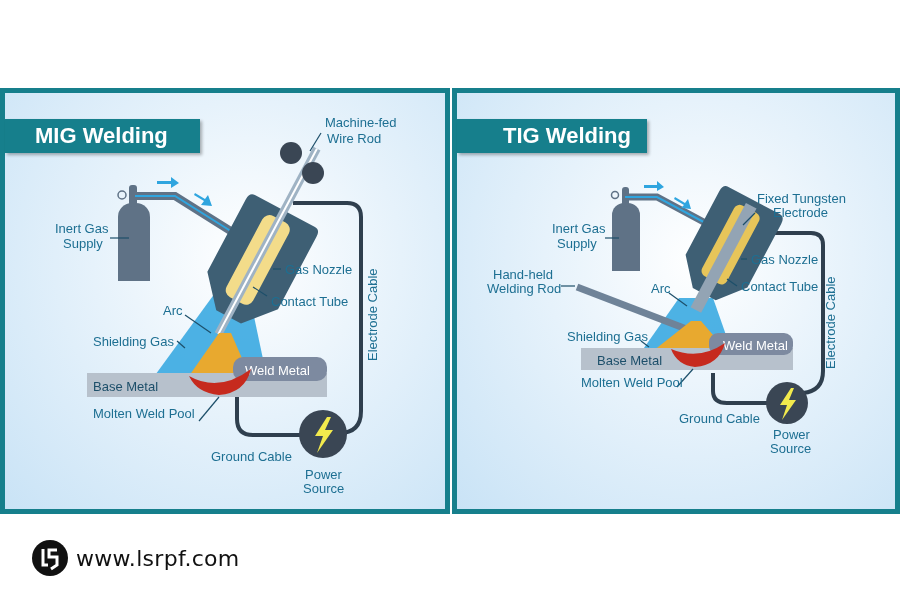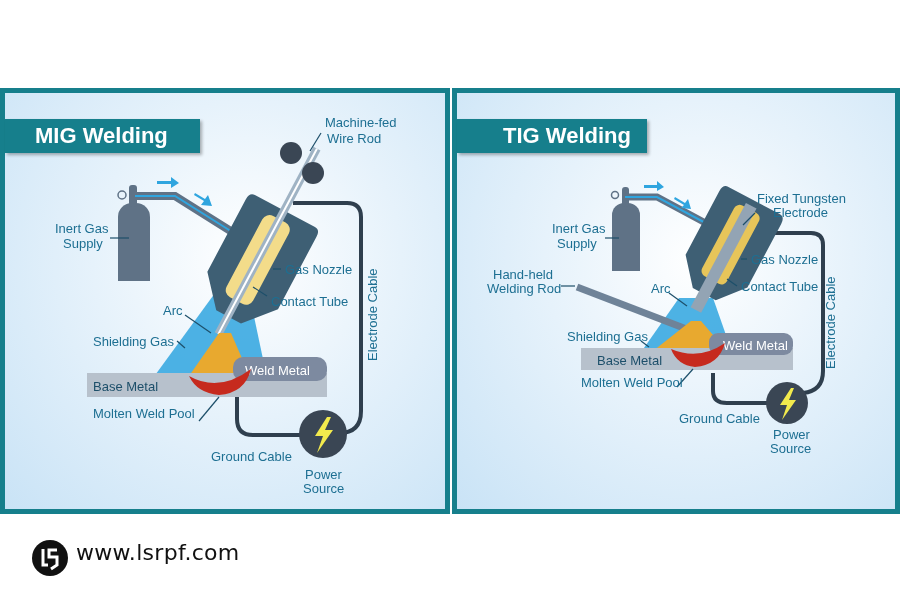--- a/index.html
+++ b/index.html
@@ -9,21 +9,21 @@
   #panel-mig{left:0;width:450px;}
   #panel-tig{left:452px;width:448px;text-align:center;}
   .title-band{position:absolute;top:10px;left:0;height:34px;background:#167f8c;color:#fff;font-weight:bold;font-size:22px;
     line-height:34px;padding-left:30px;box-shadow:2px 2px 3px rgba(0,0,0,.3);margin-top:16px;}
   #panel-mig .title-band{width:165px;}
   #panel-tig .title-band{width:160px;}
   svg{position:absolute;left:0;top:0;}
   .lbl{font-family:"Liberation Sans",sans-serif;font-size:13px;fill:#1d6f92;}
   .lblw{font-family:"Liberation Sans",sans-serif;font-size:13px;fill:#ffffff;}
   .lblb{font-family:"Liberation Sans",sans-serif;font-size:13px;fill:#1d4f6a;}
-  .footer{position:absolute;left:32px;top:540px;height:36px;display:flex;}
+  .footer{position:absolute;left:32px;top:540px;height:36px;display:flex;align-items:center;}
   .logo{width:36px;height:36px;border-radius:50%;background:#111;display:flex;align-items:center;justify-content:center;}
   .url{margin-left:8px;font-size:22px;color:#111;font-family:"DejaVu Sans",sans-serif;letter-spacing:0.3px;}
 </style>
 </head>
 <body>
 
 <div class="panel" id="panel-mig">
   <div class="title-band">MIG Welding</div>
   <svg width="440" height="416" viewBox="0 0 440 416">
 

